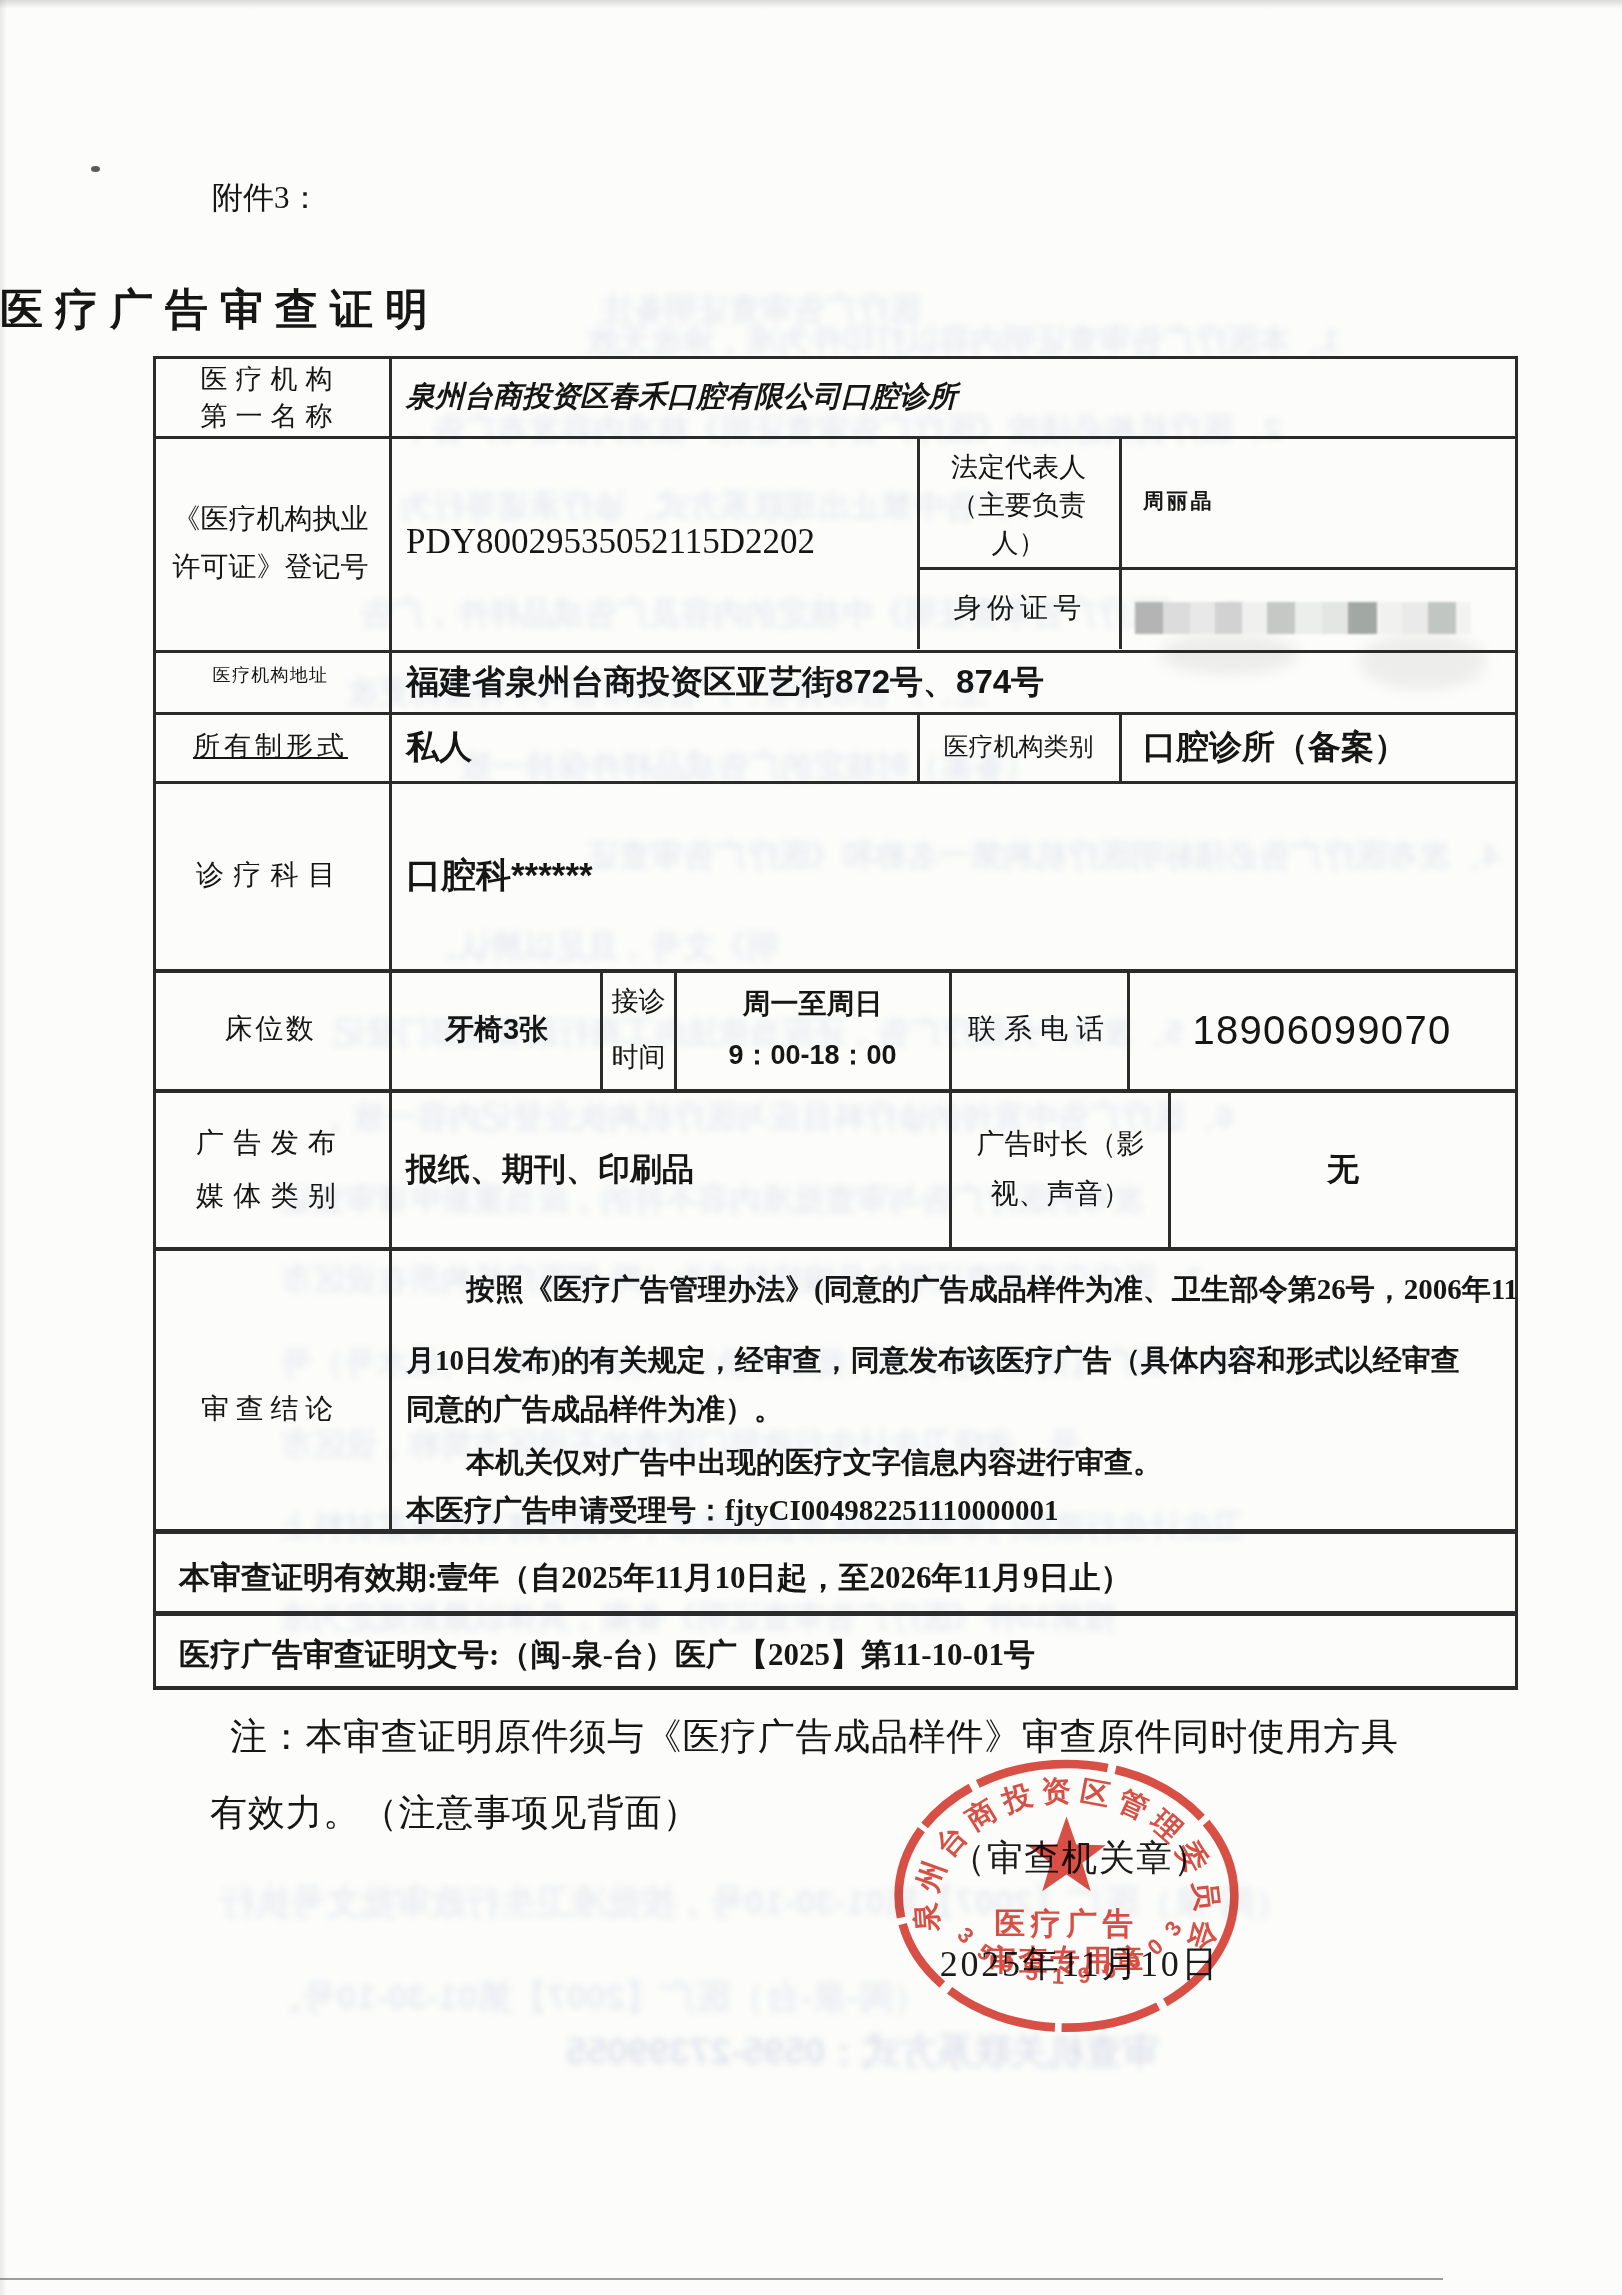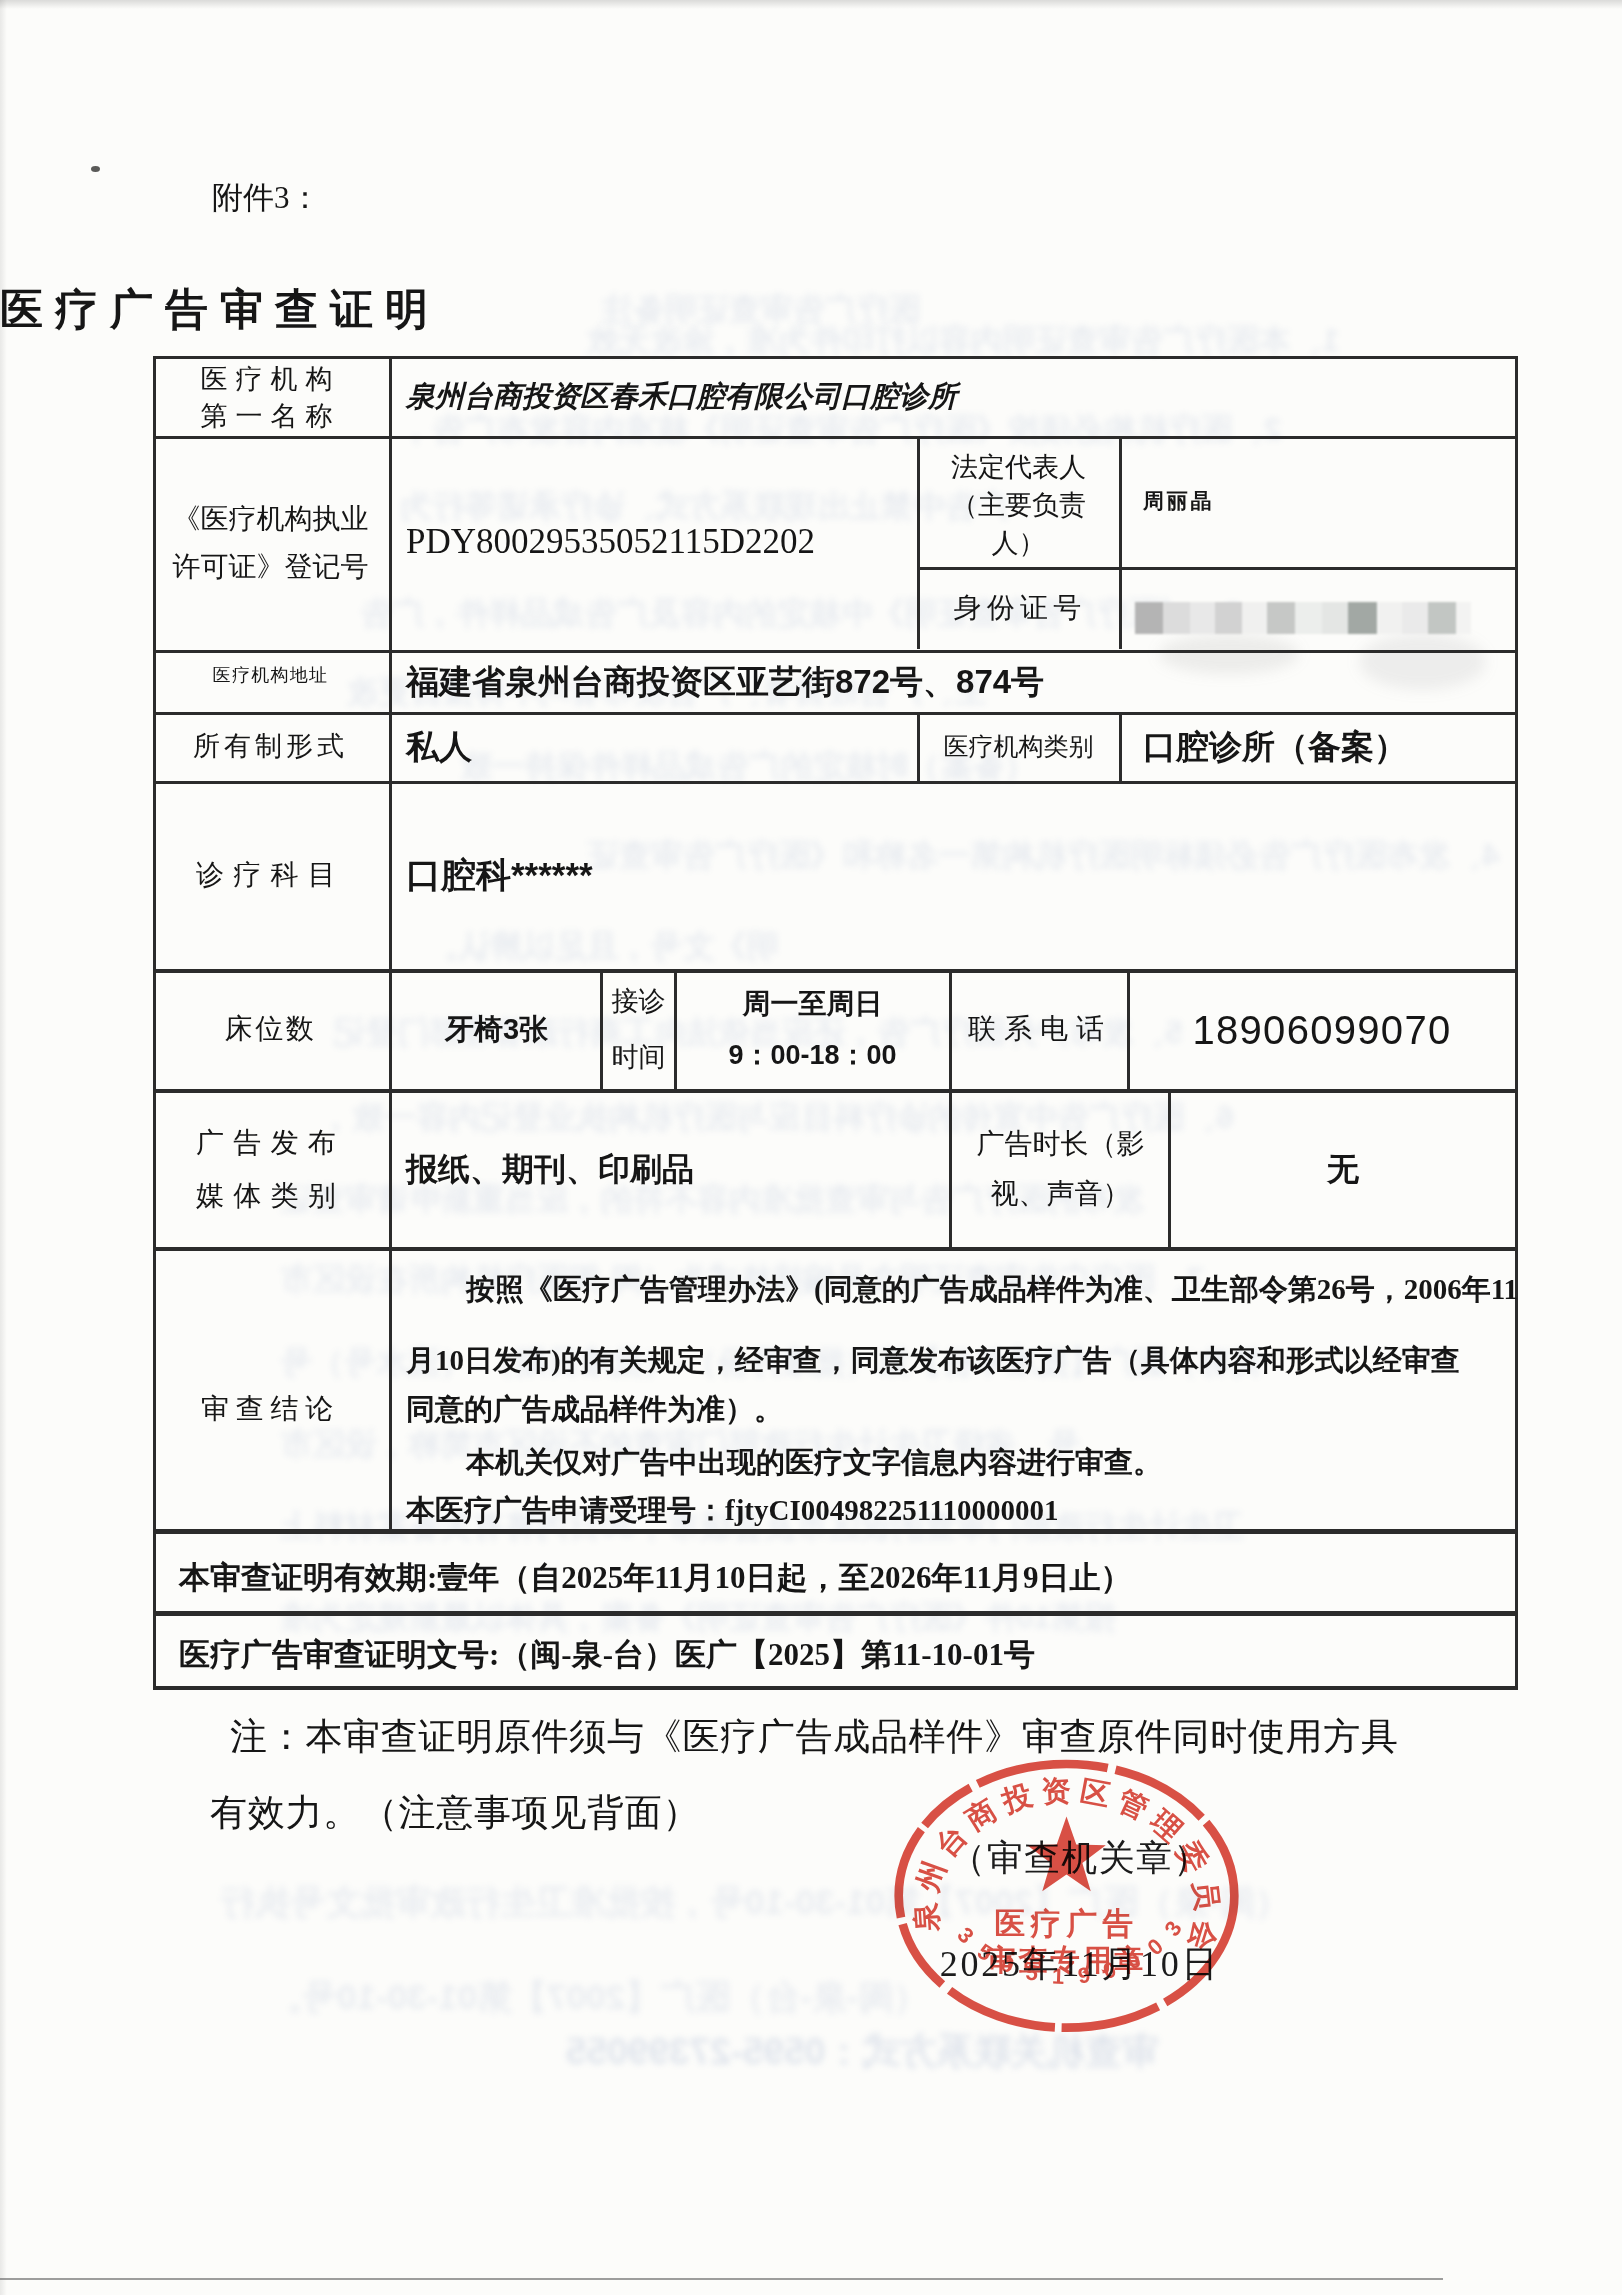--- a/index.html
+++ b/index.html
@@ -127,21 +127,21 @@
       <span style="left: 267px; width: 27px; background: rgb(234, 234, 234);"></span>
       <span style="left: 293px; width: 28px; background: rgb(194, 198, 195);"></span>
       <span style="left: 321px; width: 15.3px; background: rgb(243, 243, 242);"></span>
     </div>
   <div class="smudge" style="left:1159px;top:634px;width:140px;height:40px;background:#78787d1f;"></div>
   <div class="smudge" style="left:1359px;top:633px;width:127px;height:57px;background:#78787d1c;"></div>
 
   <div class="cell" style="left:155px;top:651px;width:231px;height:48px;font-size:18px;letter-spacing:1.3px;">医疗机构地址</div>
   <div class="cell left t-sans b nowrap" style="left:406px;top:651px;width:1106px;height:61px;font-size:33px;">福建省泉州台商投资区亚艺街872号、874号</div>
 
-  <div class="cell" style="left:155px;top:713px;width:231px;height:68px;font-size:27px;letter-spacing:4px;">所有制形式</div>
+  <div class="cell" style="left:155px;top:713px;width:231px;height:68px;font-size:27px;letter-spacing:4px;text-decoration:underline;">所有制形式</div>
   <div class="cell left t-sans b" style="left:406px;top:713px;width:506px;height:68px;font-size:33px;">私人</div>
   <div class="cell" style="left:920px;top:713px;width:197px;height:68px;font-size:25px;">医疗机构类别</div>
   <div class="cell left t-sans b nowrap" style="left:1143px;top:713px;width:373px;height:68px;font-size:33px;">口腔诊所（备案）</div>
 
   <div class="cell" style="left:155px;top:782px;width:231px;height:187px;font-size:28px;letter-spacing:9.3px;">诊疗科目</div>
   <div class="cell left t-sans b" style="left:406px;top:782px;width:1106px;height:187px;font-size:35px;">口腔科******</div>
 
   <div class="cell" style="left:155px;top:970px;width:231px;height:119px;font-size:28px;letter-spacing:2.7px;">床位数</div>
   <div class="cell t-sans b" style="left:392px;top:970px;width:209px;height:119px;font-size:29px;">牙椅3张</div>
   <div class="cell" style="left:603px;top:970px;width:71px;height:119px;font-size:27px;line-height:2.05;text-align:center;">

